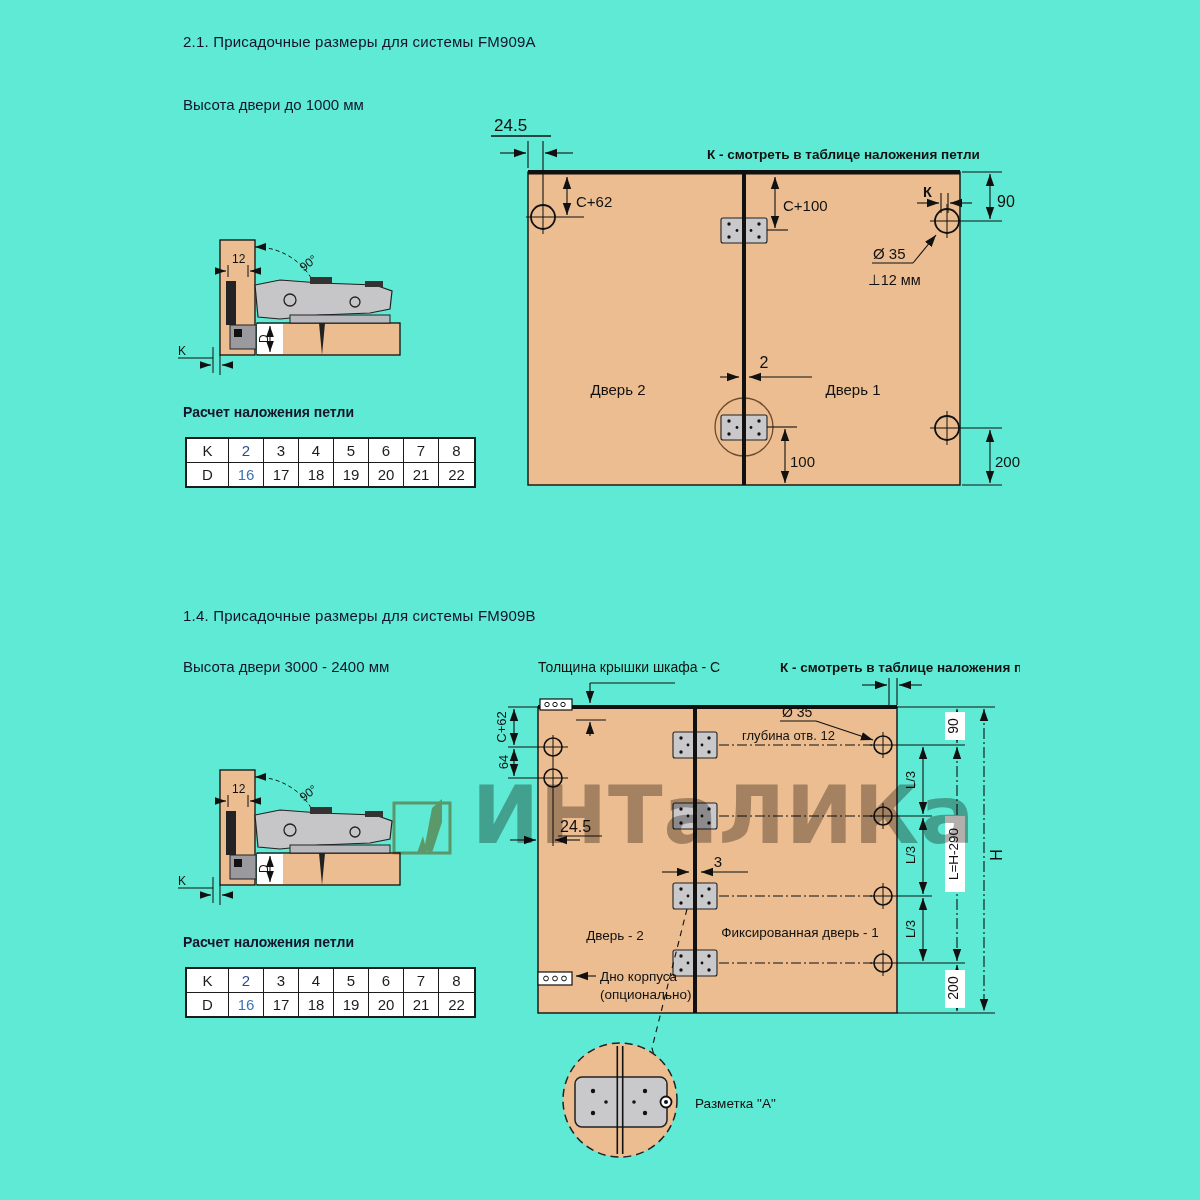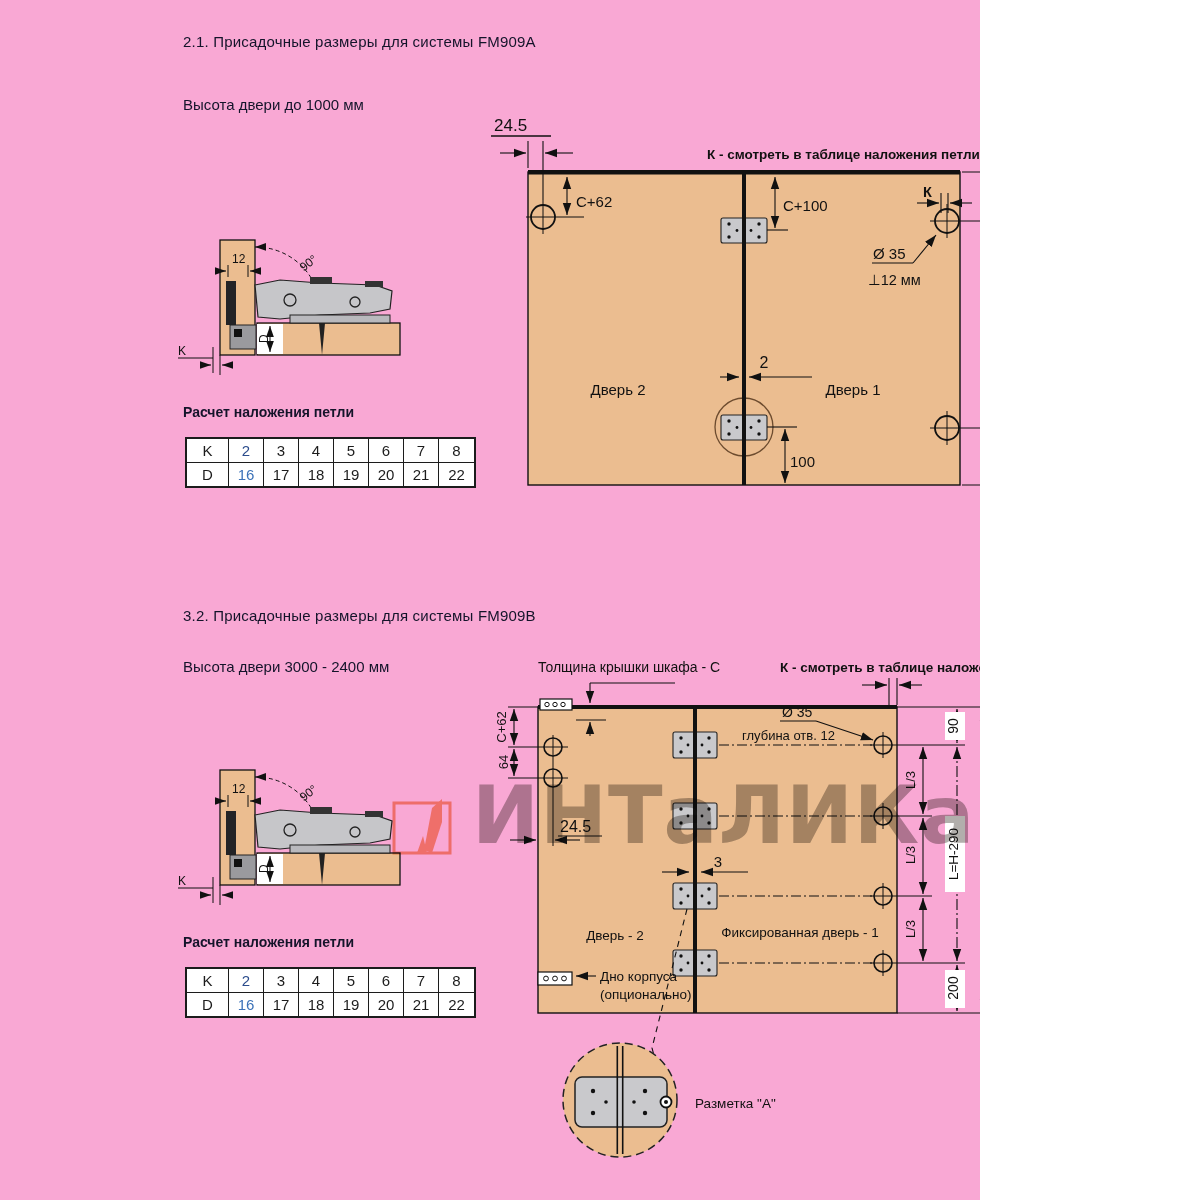--- a/index.html
+++ b/index.html
@@ -1,16 +1,16 @@
 <!DOCTYPE html>
 <html><head>
 <meta charset="utf-8">
 <style>
   html,body{margin:0;padding:0;background:#fff;}
-  #page{position:relative;width:980px;height:1200px;background:#f9a8d4;overflow:hidden;
+  #page{position:relative;width:1200px;height:1200px;background:#5eead4;overflow:hidden;
         font-family:"Liberation Sans",sans-serif;color:#14141f;}
   .abs{position:absolute;}
   .h1{font-size:15px;font-weight:500;letter-spacing:.2px;color:#14142a;}
   .h2{font-size:15px;font-weight:500;color:#14142a;}
   .tbl-title{font-size:14px;font-weight:700;color:#14142a;}
   .dim-table{display:grid;grid-template-columns:42px repeat(7,35px);border:2px solid #1c1c1c;background:#fff;}
   .dim-table .c{height:23px;line-height:23px;text-align:center;font-size:15px;font-weight:500;
     border-right:1.5px solid #1c1c1c;border-bottom:1.5px solid #1c1c1c;color:#1c1c1c;}
   .dim-table .c:nth-child(8n){border-right:none;}
   .dim-table .c.last{border-bottom:none;}
@@ -197,21 +197,21 @@
     <text x="517" y="102" font-size="16">90</text>
     <text x="393" y="154" font-size="15">Ø 35</text>
     <text x="388" y="180" font-size="14.5">⊥12 мм</text>
     <text x="284" y="263" font-size="16" text-anchor="middle">2</text>
     <text x="138" y="290" font-size="15" text-anchor="middle">Дверь 2</text>
     <text x="373" y="290" font-size="15" text-anchor="middle">Дверь 1</text>
     <text x="310" y="362" font-size="15">100</text>
     <text x="515" y="362" font-size="15">200</text>
   </svg>
 
-  <div class="abs h1" style="left:183px;top:607px;">3.2. Присадочные размеры для системы FM909B</div>
+  <div class="abs h1" style="left:183px;top:607px;">1.4. Присадочные размеры для системы FM909B</div>
   <div class="abs h2" style="left:183px;top:658px;">Высота двери 3000 - 2400 мм</div>
 
   <svg class="abs" style="left:170px;top:755px;" width="250" height="175" viewBox="0 0 250 175">
     <defs>
       <marker id="x2a" viewBox="0 0 10 8" refX="10" refY="4" markerWidth="11" markerHeight="9" orient="auto-start-reverse">
         <path d="M0,0.5 L10,4 L0,7.5 z" fill="#111"></path>
       </marker>
     </defs>
     <g stroke="#111" fill="none" stroke-width="1.3">
       <rect x="50" y="15" width="35" height="115" fill="#ebbd90"></rect>

